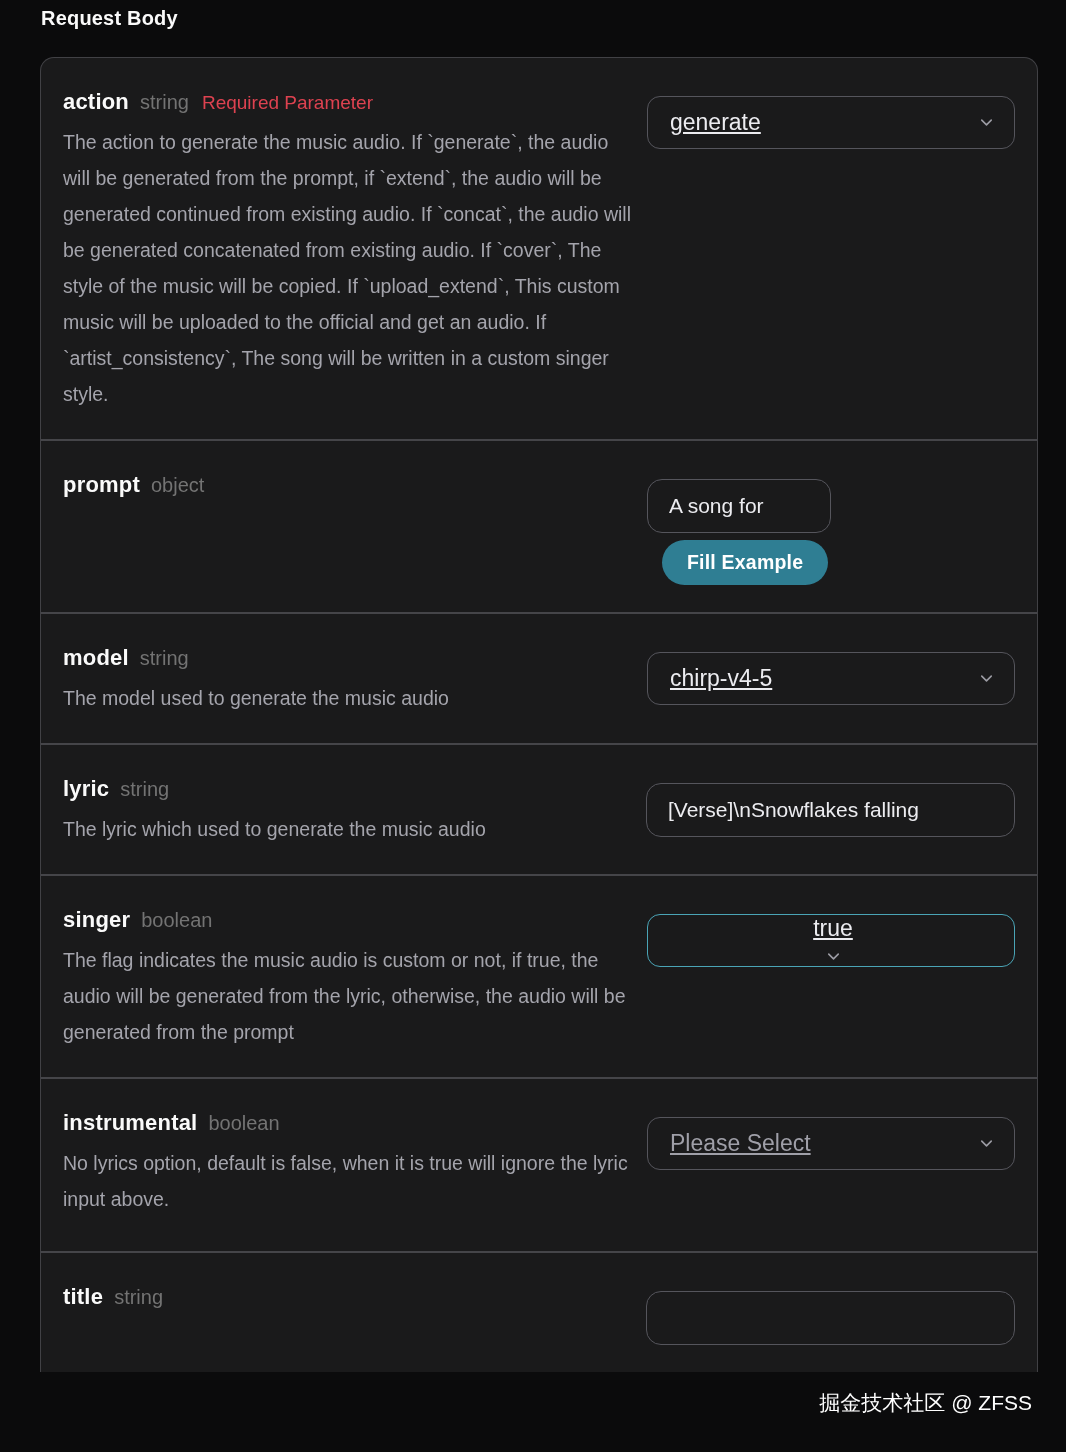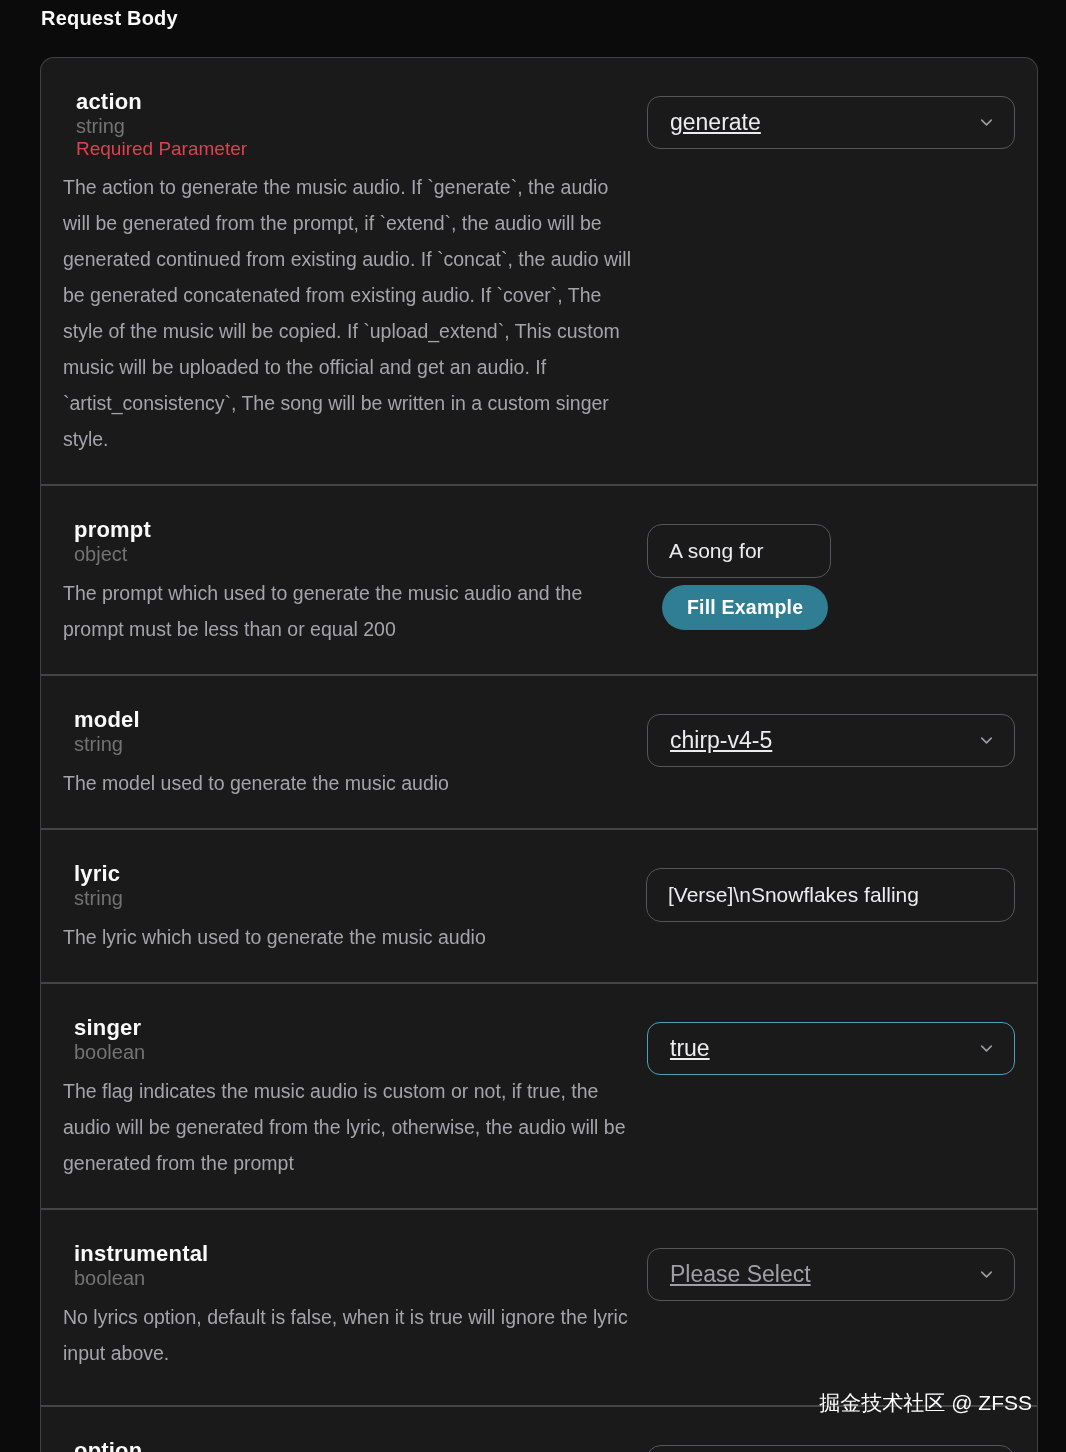--- a/index.html
+++ b/index.html
@@ -29,21 +29,21 @@
     border-bottom-right-radius: 0;
   }
   .section {
     display: flex;
     align-items: flex-start;
     padding: 31px 22px 27px 22px;
   }
   .section + .section { border-top: 2px solid #454549; }
   .sec-left { flex: 1 1 auto; min-width: 0; padding-right: 14px; }
   .sec-right { flex: 0 0 368px; padding-top: 7px; }
-  .param-head { display: flex; align-items: baseline; margin-bottom: 9px; flex-direction: column; }
+  .param-head { display: flex; align-items: baseline; margin-bottom: 9px; }
   .param-name {
     color: #fafafa; font-size: 22px; font-weight: 700; letter-spacing: 0.2px;
   }
   .param-type {
     color: #737373; font-size: 20px; font-weight: 400; margin-left: 11px;
   }
   .param-required {
     color: #dd4250; font-size: 19px; font-weight: 400; margin-left: 13px;
   }
   .param-desc {
@@ -53,21 +53,21 @@
   
   .select {
     width: 368px; height: 53px;
     border: 1px solid #55555c;
     border-radius: 13px;
     display: flex; align-items: center;
     padding: 0 18px 0 22px;
     background: transparent;
     cursor: pointer;
   }
-  .select.focused { border: 1px solid #4aa4b6; }
+  .select.focused { border: 1px solid #4aa4b6; flex-direction: column; }
   .select-value {
     flex: 1 1 auto;
     color: #ececf0; font-size: 23px;
     white-space: nowrap; overflow: hidden; text-decoration: underline;
   }
   .select-value.placeholder { color: #9f9fa8; }
   .chevron { flex: 0 0 auto; display: flex; align-items: center; color: #9c9ca4; }
   .text-input {
     height: 54px;
     border: 1px solid #55555c;
@@ -135,21 +135,20 @@
       </div>
     </div>
   </div>
 
   <div class="section">
     <div class="sec-left">
       <div class="param-head">
         <span class="param-name">prompt</span>
         <span class="param-type">object</span>
       </div>
-      <div class="param-desc">The prompt which used to generate the music audio and the prompt must be less than or equal 200</div>
     </div>
     <div class="sec-right">
       <input class="text-input input-small" value="A song for" style="">
       <br>
       <button class="fill-btn">Fill Example</button>
     </div>
   </div>
 
   <div class="section">
     <div class="sec-left">
@@ -220,21 +219,21 @@
               <path d="M6 9l6 6 6-6"></path>
             </svg>
         </span>
       </div>
     </div>
   </div>
 
   <div class="section">
     <div class="sec-left">
       <div class="param-head">
-        <span class="param-name">option</span>
+        <span class="param-name">title</span>
         <span class="param-type">string</span>
       </div>
     </div>
     <div class="sec-right">
       <input class="text-input input-wide" style="">
     </div>
   </div>
 
 </div>
 

